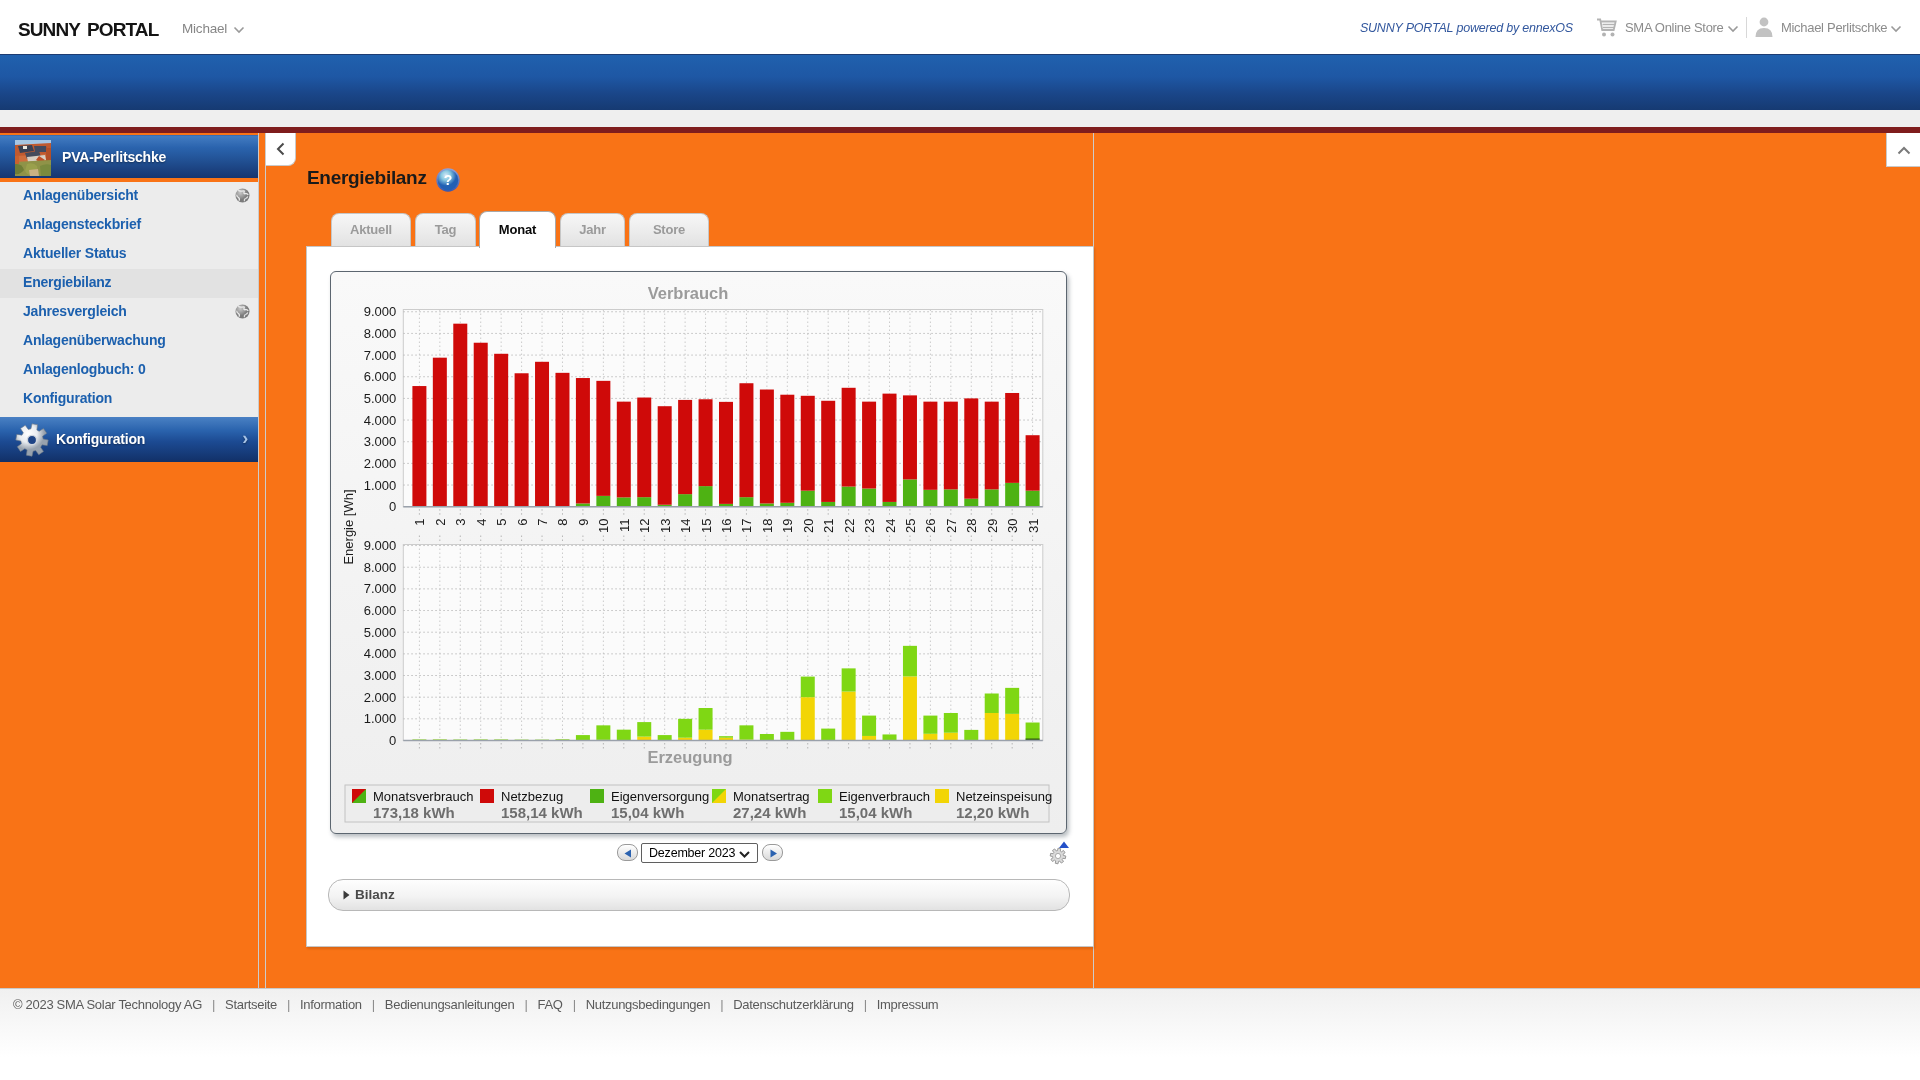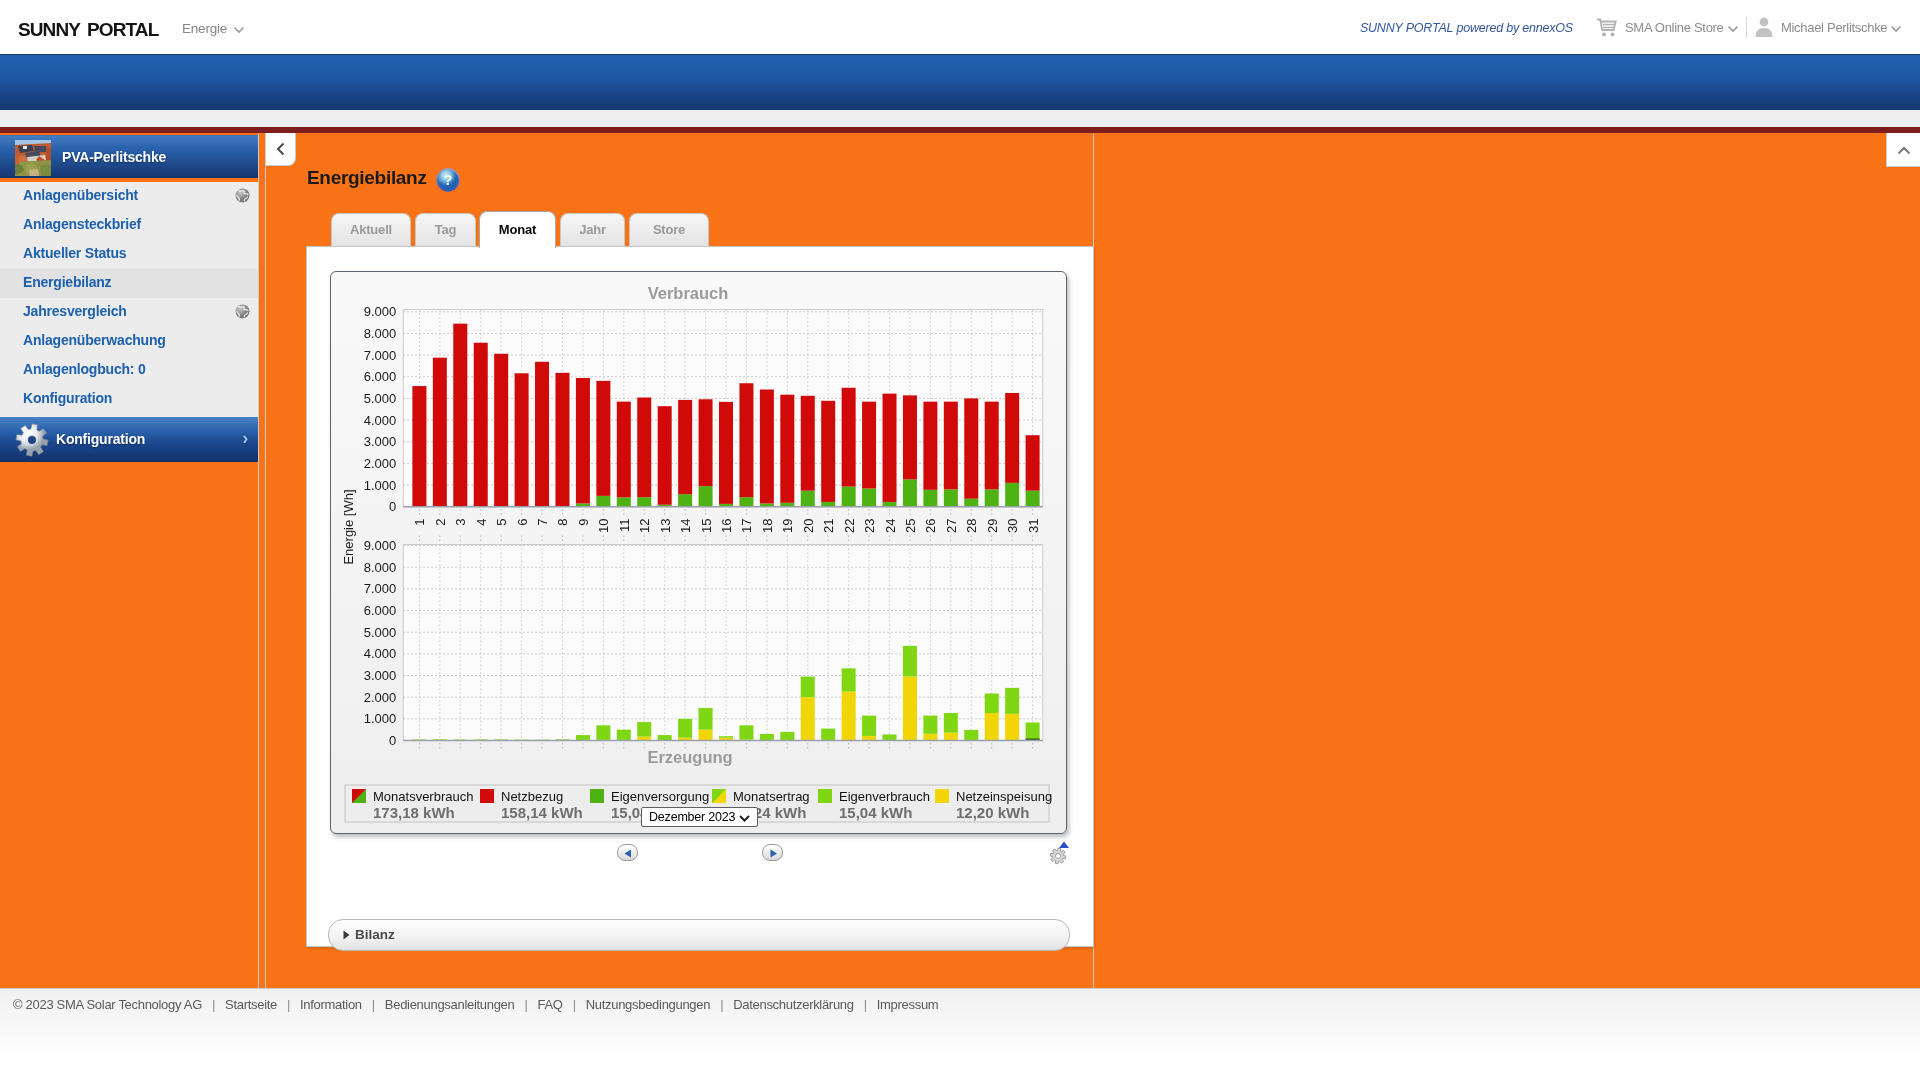--- a/index.html
+++ b/index.html
@@ -39,39 +39,39 @@
   font-weight:bold; font-size:13px; letter-spacing:-0.2px; text-align:center; line-height:31px; }
 .tab.act { top:78px; height:37px; background:#fff; border-color:#a8a8a8; color:#0a0a0a; z-index:5; line-height:35px; }
 #tabbox { position:absolute; left:306px; top:113px; width:788px; height:701px; border:1px solid #c6c6c6;
   background:#fff; box-shadow:1px 2px 2px rgba(0,0,0,0.12); }
 #chartbox { position:absolute; left:330px; top:138px; width:737px; height:563px;
   background:linear-gradient(180deg,#f9f9f9,#eeeeee); border:1px solid #5c6670; border-radius:6px;
   box-shadow:2px 3px 4px rgba(100,110,120,0.45); }
 
 .navbtn { position:absolute; width:21px; height:17px; background:linear-gradient(180deg,#ffffff,#d9d9d9);
   border:1px solid #9a9a9a; border-radius:8px; }
-#msel { position:absolute; left:641px; top:674px; width:117px; height:20px; background:#fff;
+#msel { position:absolute; left:641px; top:710px; width:117px; height:20px; background:#fff;
   border:1px solid #5f5f5f; border-radius:2px; font-size:12.5px; letter-spacing:-0.2px; color:#000; line-height:18px; padding-left:7px; }
 
 #bilanz { position:absolute; left:328px; top:746px; width:742px; height:32px; border-radius:15px;
-  background:linear-gradient(180deg,#fefefe 0%,#f3f3f3 55%,#e2e2e2 100%); border:1px solid #b8b8b8;margin-top:40px; }
+  background:linear-gradient(180deg,#fefefe 0%,#f3f3f3 55%,#e2e2e2 100%); border:1px solid #b8b8b8; }
 #bilanz span { position:absolute; left:26px; top:0; line-height:30px; font-size:13.5px; font-weight:bold; color:#4a4a4a; }
 #totop { position:absolute; left:1886px; top:0; width:34px; height:34px; background:#fff;
   border-left:1px solid #c9c9c9; border-bottom:1px solid #c9c9c9; }
 
 #footer { position:absolute; left:0; top:988px; width:1920px; height:92px;
   background:linear-gradient(180deg,#f0f0f0 0%,#f7f7f7 35%,#ffffff 75%); border-top:1px solid #c9c9c9; }
 #footer div { position:absolute; left:13px; top:8px; font-size:13px; letter-spacing:-0.3px; color:#5a5a5a; }
 #footer span.sp { color:#8a8a8a; margin:0 10px; }
 </style></head>
 <body>
 <div id="page">
 
 <div id="logo">SUNNY PORTAL</div>
-<div id="lang">Energie</div>
+<div id="lang">Michael</div>
 <svg class="abs" style="left:233px;top:26px" width="12" height="8" viewBox="0 0 12 8">
       <polyline points="1.5,1.5 6,6 10.5,1.5" fill="none" stroke="#9a9a9a" stroke-width="1.6"></polyline>
     </svg>
 <div class="hblue" style="right:347px">SUNNY PORTAL powered by ennexOS</div>
 <svg class="abs" style="left:1596px;top:17px" width="24" height="22" viewBox="0 0 24 22">
   <g fill="none" stroke="#b3b3b3" stroke-width="1.8">
    <path d="M1,2.5 h3.2 l2,10.5 h11.5 l2,-8.5 h-14.5" fill="none"></path>
    <path d="M6.5,7.5 h12.5 M7,10.5 h11.5" stroke-width="1.4"></path>
   </g>
   <circle cx="8" cy="17.5" r="2" fill="#b3b3b3"></circle>

